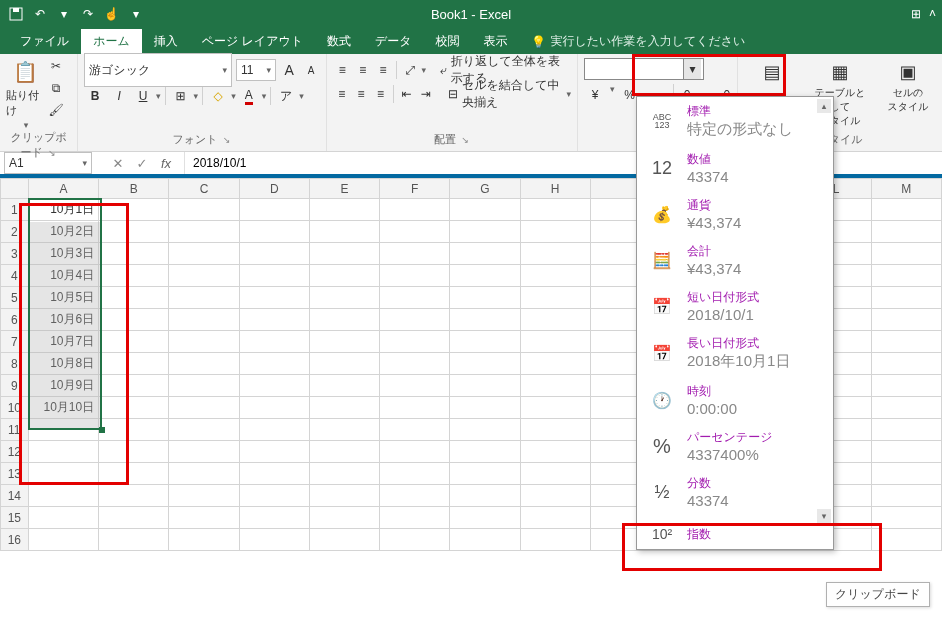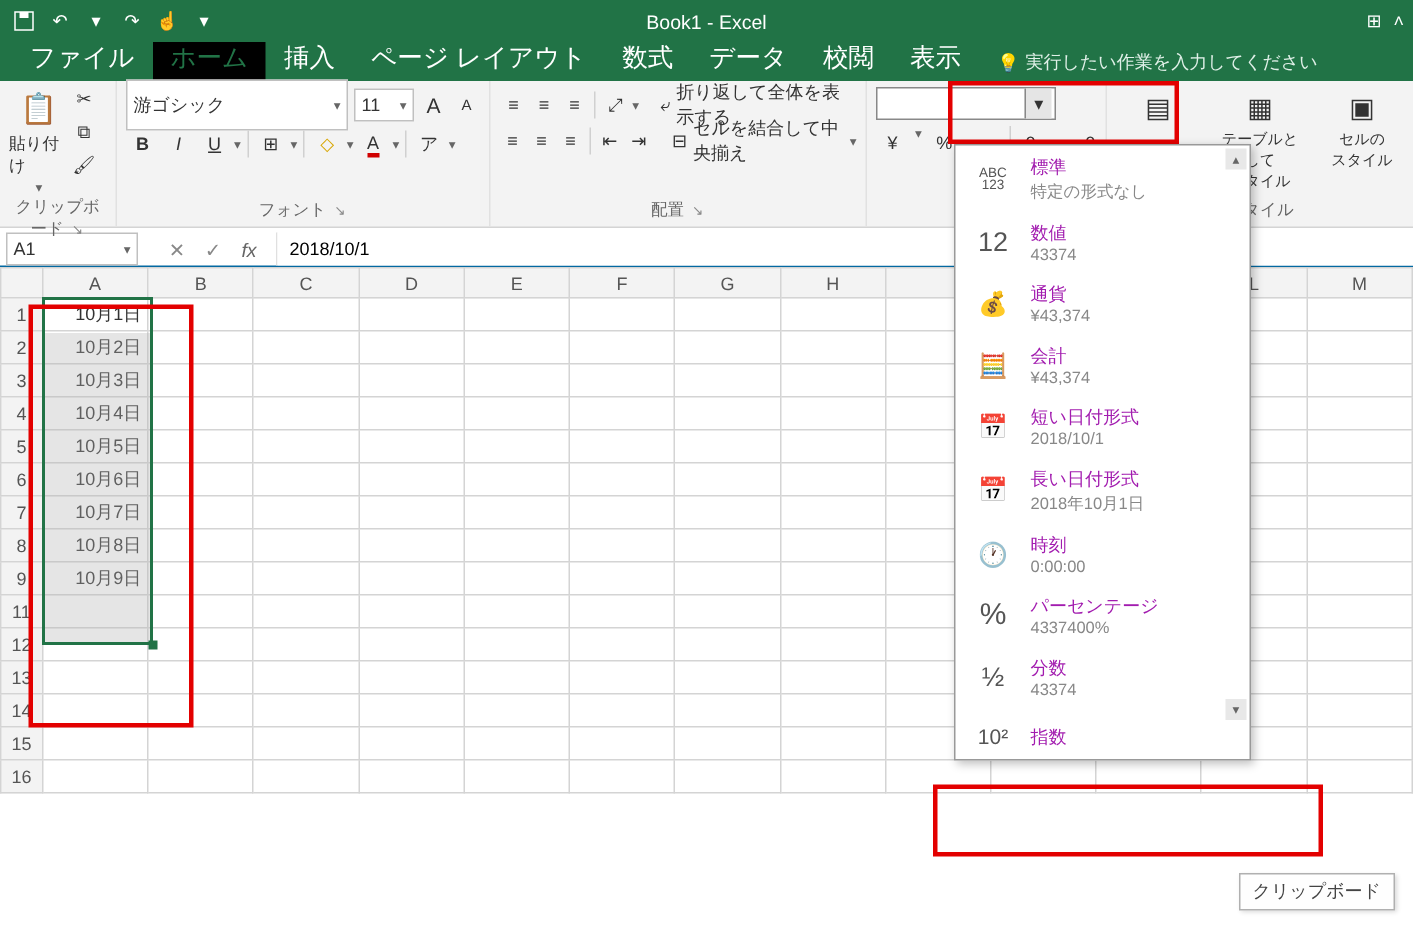--- a/index.html
+++ b/index.html
@@ -7,22 +7,22 @@
 
 
 .titlebar { height: 28px; background: #217346; display: flex; align-items: center; color: #fff; position: relative; }
 .titlebar .qat { display: flex; gap: 8px; padding-left: 8px; align-items: center; }
 .titlebar .qat .ico { width: 16px; height: 16px; display:flex; align-items:center; justify-content:center; font-size:12px; color:#fff; }
 .titlebar .title { position: absolute; left: 50%; transform: translateX(-50%); font-size: 13px; }
 .titlebar .right-icos { position:absolute; right:6px; display:flex; gap:8px; }
 
 
 .tabs { height: 26px; background: #217346; display: flex; align-items: flex-end; padding-left: 8px; gap: 0; }
-.tabs .tab { padding: 4px 12px 4px 12px; color: #fff; font-size: 17px; cursor: pointer; }
-.tabs .tab.active { background: #000000; color: #217346; }
+.tabs .tab { padding: 4px 12px 4px 12px; color: #fff; font-size: 12px; cursor: pointer; }
+.tabs .tab.active { background: #ffffff; color: #217346; }
 .tabs .tell-me { margin-left: 12px; color: #e0f0e8; font-size: 12px; display: flex; align-items: center; gap: 4px; padding-bottom:4px; }
 
 
 .ribbon { height: 98px; background: #f3f3f3; border-bottom: 1px solid #d4d4d4; display: flex; position: relative; }
 .ribbon .group { border-right: 1px solid #e1e1e1; padding: 4px 6px 2px 6px; display: flex; flex-direction: column; justify-content: space-between; }
 .group-label { text-align: center; font-size: 11px; color: #666; padding-bottom: 2px; }
 .group-label .launcher { display:inline-block; width:10px; height:10px; margin-left:4px; font-size:9px; color:#888; }
 
 .clipboard-group { width: 86px; }
 .clipboard-group .top { display:flex; gap:2px; }
@@ -51,21 +51,21 @@
 .num-row { display:flex; gap:4px; margin-top:4px; }
 
 .styles-group { padding:4px 8px 2px 8px; display:flex; flex-direction:column; justify-content:space-between; }
 .styles-row { display:flex; gap:16px; }
 .style-btn { display:flex; flex-direction:column; align-items:center; font-size:10px; width:52px; text-align:center; }
 .style-ico { width:28px; height:28px; display:flex; align-items:center; justify-content:center; font-size:18px; }
 
 .red-box-1 { position:absolute; left:632px; top:0px; width:154px; height:42px; border:3px solid #e30000; pointer-events:none; }
 
 
-.formula-bar { height:26px; border-bottom:1px solid #0369a1; display:flex; align-items:flex-end; background:#fff; }
+.formula-bar { height:26px; border-bottom:4px solid #0369a1; display:flex; align-items:flex-start; background:#fff; }
 .name-box { width:88px; height:22px; border:1px solid #c0c0c0; margin-left:4px; padding:2px 4px; font-size:12px; display:flex; align-items:center; justify-content:space-between; }
 .fb-btns { display:flex; gap:0; border-right:1px solid #e0e0e0; padding:0 6px; margin-left:8px; }
 .fb-btn { width:24px; height:22px; display:flex; align-items:center; justify-content:center; color:#888; font-size:13px; }
 .fx { font-style:italic; color:#666; }
 .formula-input { flex:1; height:22px; border:none; padding:2px 8px; font-size:12px; background:#fff; }
 
 
 .grid-wrap { position:relative; height: calc(628px - 28px - 26px - 98px - 26px); overflow:hidden; }
 .sheet { border-collapse:collapse; table-layout:fixed; }
 .sheet th, .sheet td { border:1px solid #d4d4d4; font-weight:normal; }
@@ -80,21 +80,21 @@
 .sel-handle { position:absolute; width:6px; height:6px; background:#217346; pointer-events:none; }
 
 .red-box-2 { position:absolute; border:3px solid #e30000; pointer-events:none; }
 
 
 .nf-dd { position:absolute; background:#fff; border:1px solid #999; box-shadow:2px 2px 6px rgba(0,0,0,0.25); width:198px; }
 .nf-dd .item { display:flex; gap:10px; padding:6px 10px; align-items:center; }
 .nf-dd .item .ico { width:30px; height:26px; display:flex; align-items:center; justify-content:center; font-size:16px; color:#555; }
 .nf-dd .item .lbls { display:flex; flex-direction:column; }
 .nf-dd .item .name { font-size:12px; color:#a21caf; }
-.nf-dd .item .sample { font-size:11px; color:#888; }
+.nf-dd .item .sample { font-size:15px; color:#888; }
 .nf-dd .more { background:#e5e5e5; text-align:center; padding:6px 0; font-size:12px; border-top:1px solid #c8c8c8; cursor:pointer; }
 .nf-dd .scroll-hint-up, .nf-dd .scroll-hint-dn { position:absolute; right:2px; background:#e8e8e8; width:14px; height:14px; font-size:9px; display:flex; align-items:center; justify-content:center; color:#666;}
 .nf-dd .scroll-hint-up { top:2px;} .nf-dd .scroll-hint-dn{ bottom:26px;}
 
 .red-box-3 { position:absolute; border:3px solid #e30000; pointer-events:none; }
 
 .tooltip { position:absolute; background:#fefefe; border:1px solid #b0b0b0; padding:3px 8px; font-size:12px; color:#444; box-shadow:1px 1px 3px rgba(0,0,0,0.15); }
 
 svg { display:block; }
 .dd-arr { font-size:9px; color:#666; }
@@ -437,20 +437,36 @@
           <td class="cell"></td>
           <td class="cell"></td>
           <td class="cell"></td>
           <td class="cell"></td>
           <td class="cell"></td>
           <td class="cell"></td>
           <td class="cell"></td>
           <td class="cell"></td>
         </tr>
     <tr>
+          <th class="row-h">10</th>
+          <td class="cell">10月10日</td>
+          <td class="cell"></td>
+          <td class="cell"></td>
+          <td class="cell"></td>
+          <td class="cell"></td>
+          <td class="cell"></td>
+          <td class="cell"></td>
+          <td class="cell"></td>
+          <td class="cell"></td>
+          <td class="cell"></td>
+          <td class="cell"></td>
+          <td class="cell"></td>
+          <td class="cell"></td>
+        </tr>
+    <tr>
           <th class="row-h">11</th>
           <td class="cell"></td>
           <td class="cell"></td>
           <td class="cell"></td>
           <td class="cell"></td>
           <td class="cell"></td>
           <td class="cell"></td>
           <td class="cell"></td>
           <td class="cell"></td>
           <td class="cell"></td>

